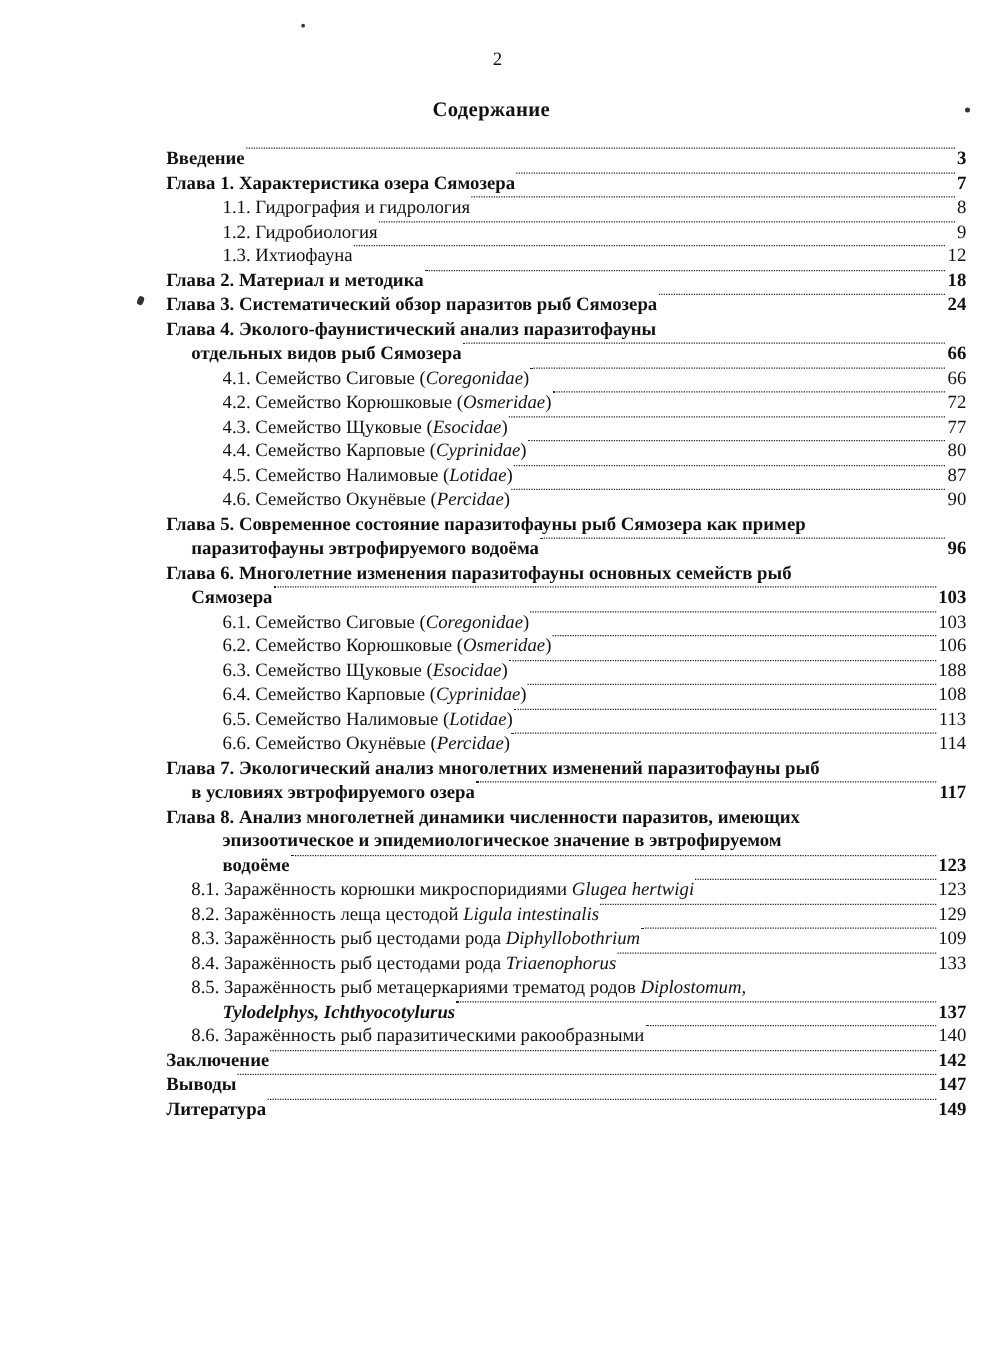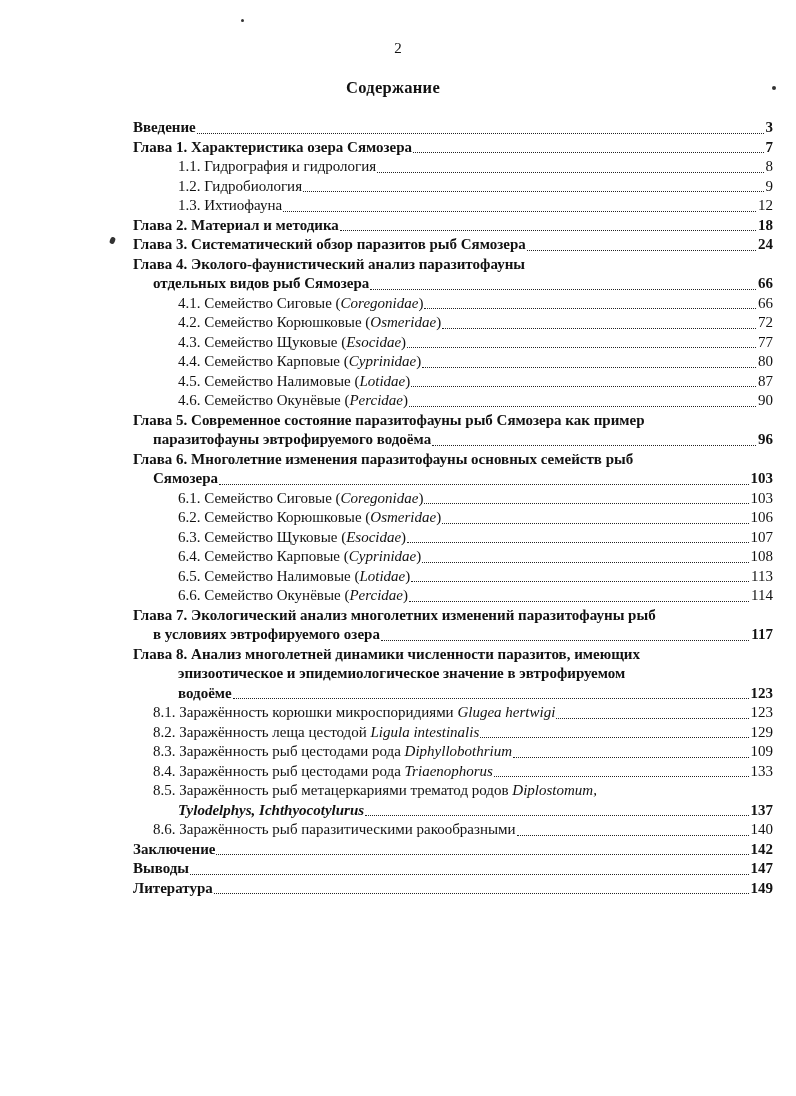--- a/index.html
+++ b/index.html
@@ -40,21 +40,20 @@
     letter-spacing: 0.3px;
   }
   .toc {
     position: absolute;
     top: 118px;
     left: 133px;
     width: 640px;
   }
   .toc-entry {
     display: flex;
-    align-items: flex-end;
     font-size: 15px;
     line-height: 19.5px;
     white-space: nowrap;
   }
   .toc-entry .etext {
     flex: 0 1 auto;
     white-space: nowrap;
     overflow: hidden;
   }
   .toc-entry .leader {
@@ -201,21 +200,21 @@
         <span class="pageno">103</span>
       </div>
       <div class="toc-entry lvl-1">
         <span class="etext">6.2. Семейство Корюшковые (<span class="it">Osmeridae</span>)</span>
         <span class="leader"></span>
         <span class="pageno">106</span>
       </div>
       <div class="toc-entry lvl-1">
         <span class="etext">6.3. Семейство Щуковые (<span class="it">Esocidae</span>)</span>
         <span class="leader"></span>
-        <span class="pageno">107</span>
+        <span class="pageno">188</span>
       </div>
       <div class="toc-entry lvl-1">
         <span class="etext">6.4. Семейство Карповые (<span class="it">Cyprinidae</span>)</span>
         <span class="leader"></span>
         <span class="pageno">108</span>
       </div>
       <div class="toc-entry lvl-1">
         <span class="etext">6.5. Семейство Налимовые (<span class="it">Lotidae</span>) </span>
         <span class="leader"></span>
         <span class="pageno">113</span>

